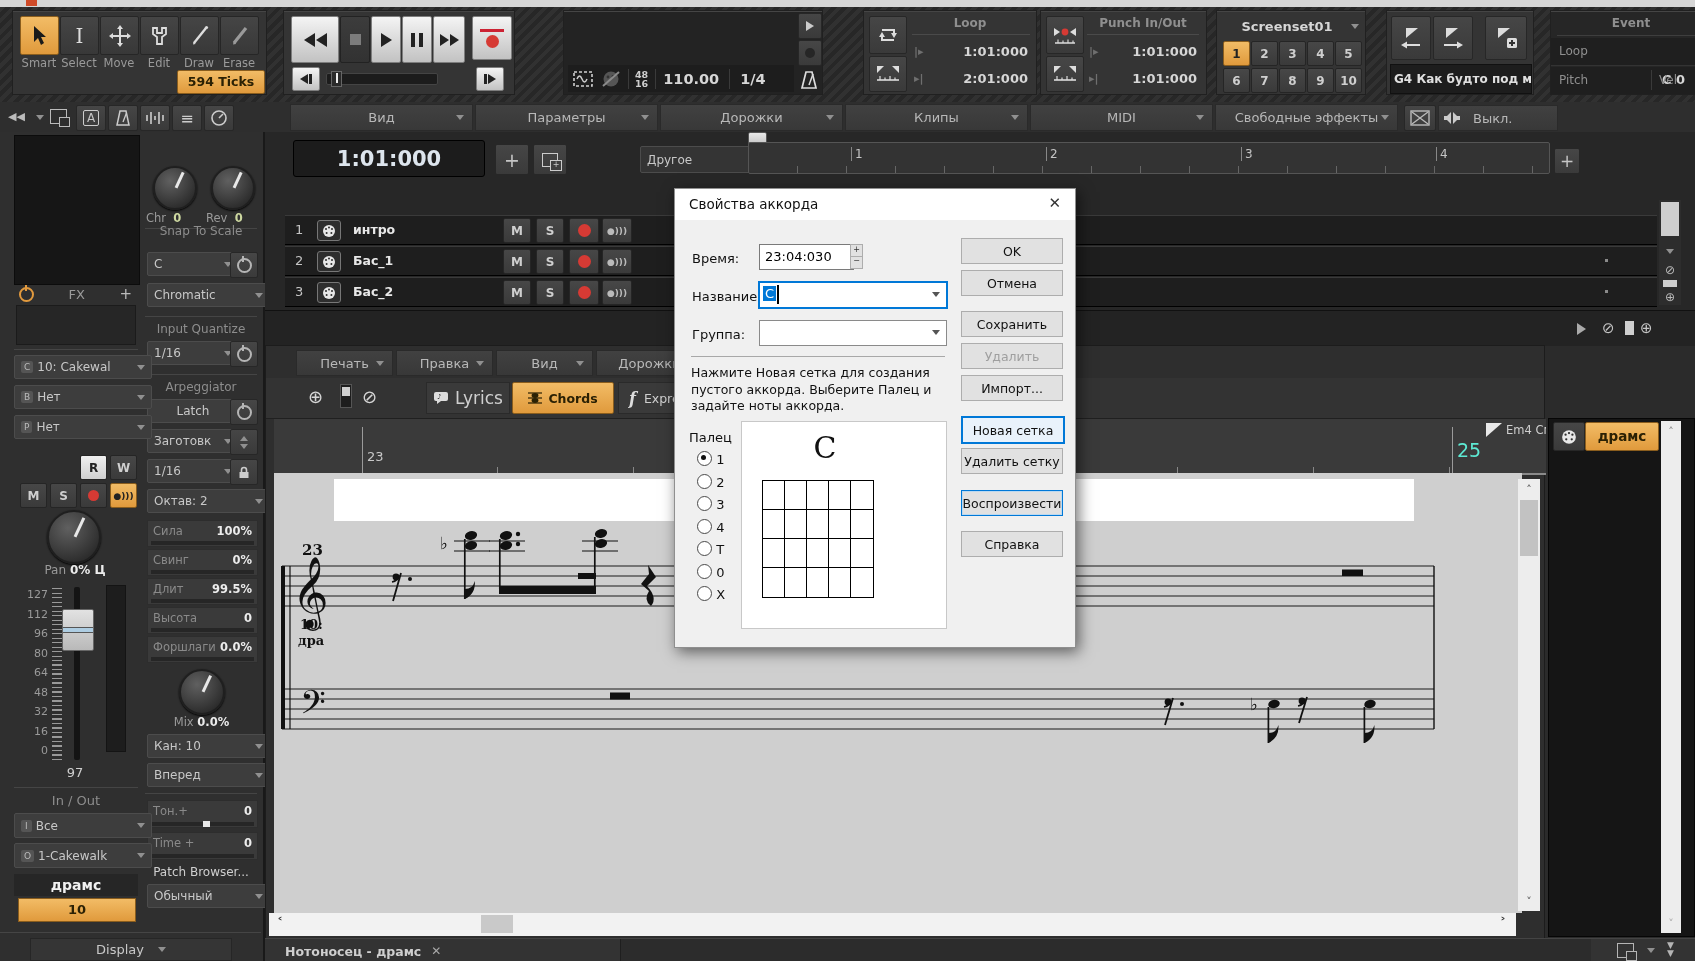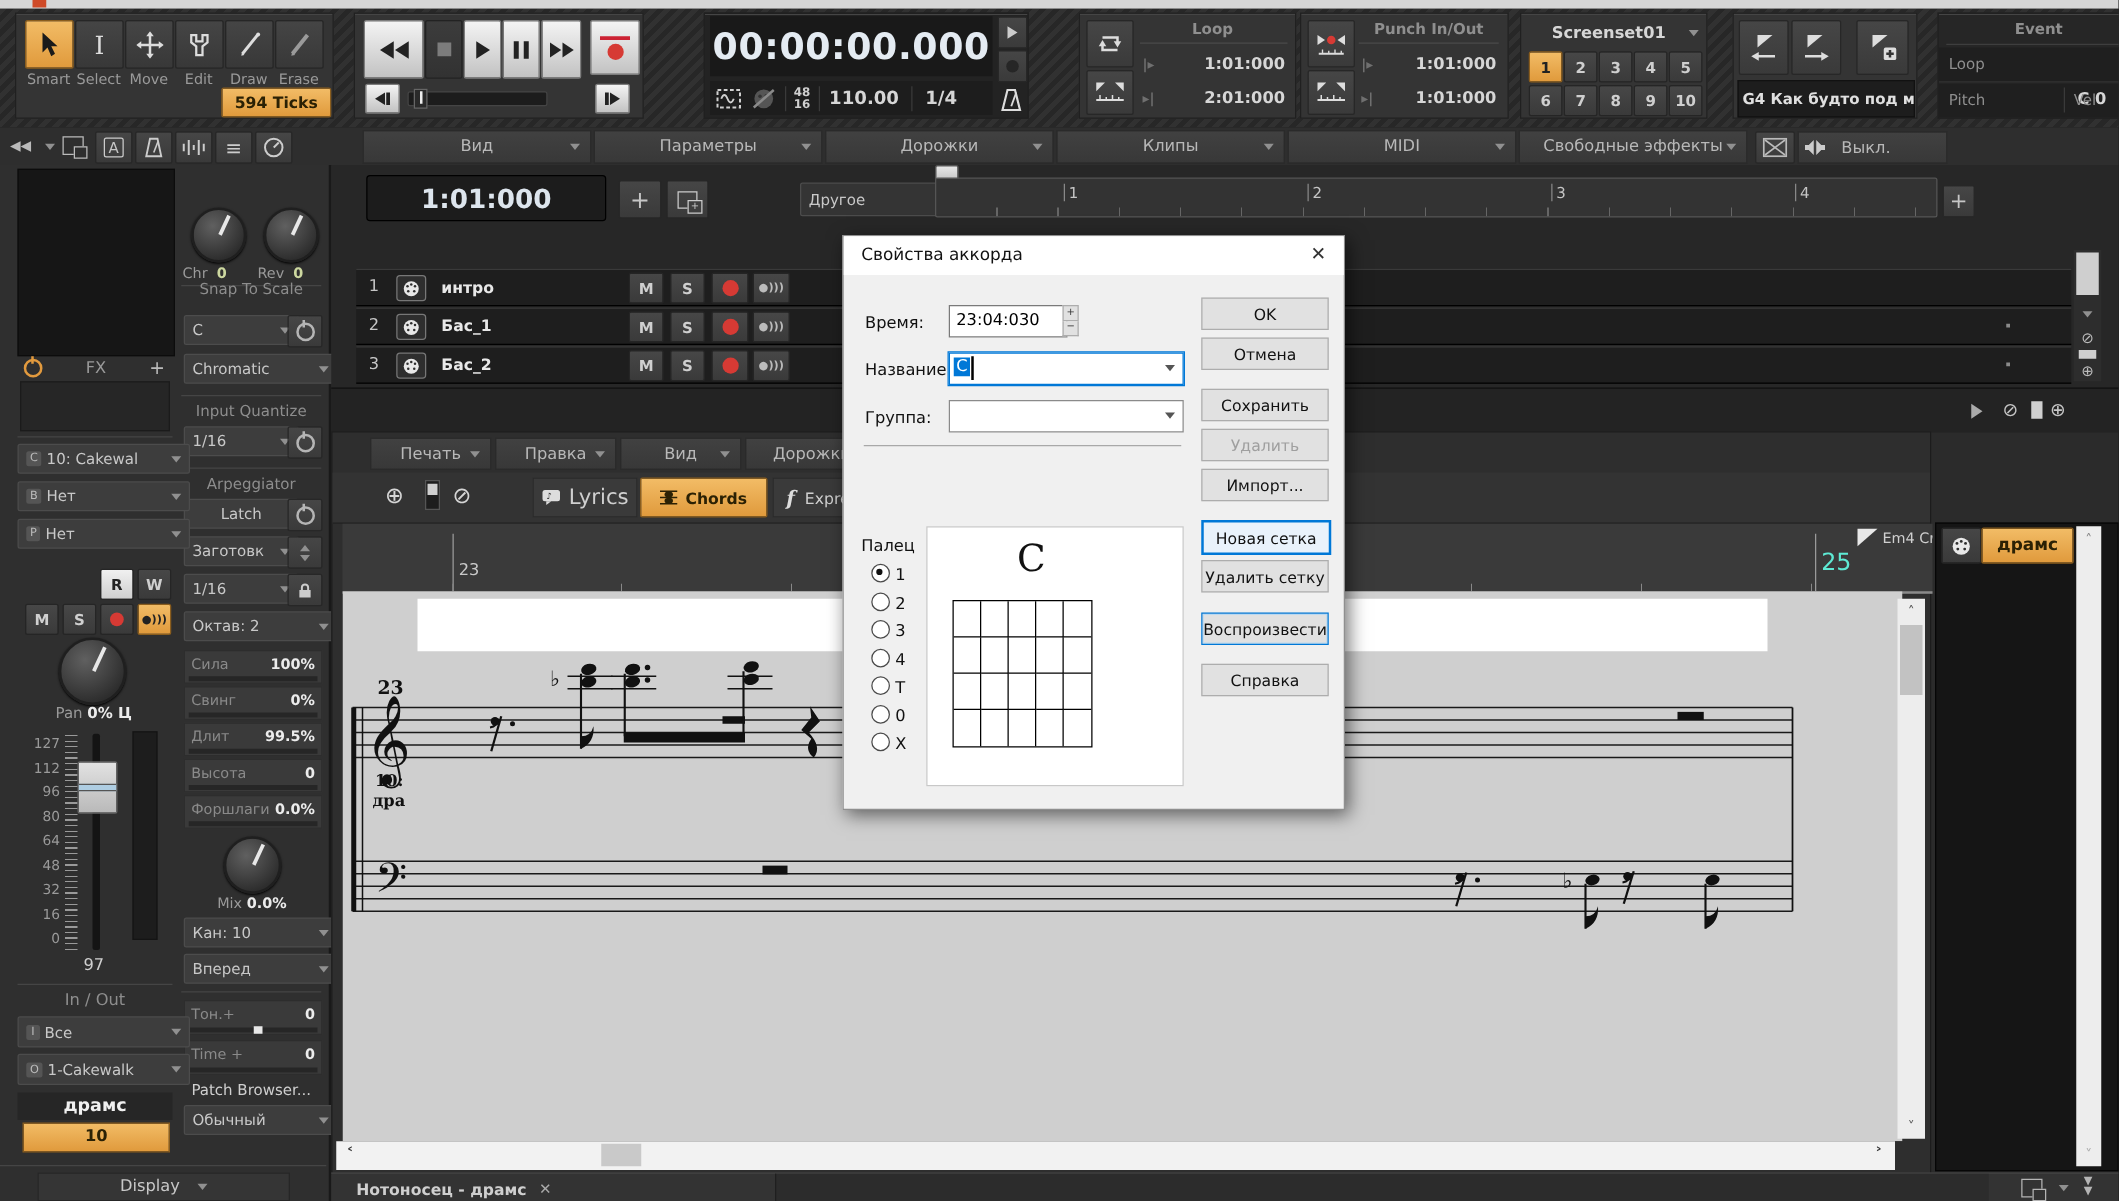--- a/index.html
+++ b/index.html
@@ -160,23 +160,20 @@
             <div style="width:2px;height:10px;background:#eee;margin:1px auto;"></div>
           </div>
       </div>
       <div class="tp" style="left:192px;top:56px;width:26px;height:22px;">
           <span style="width:2.5px;height:10px;background:#222;display:inline-block;margin-right:1px;"></span>
           <span class="tri-r" style="border-top-width:5px;border-bottom-width:5px;border-left-width:8px;"></span>
         </div>
     </div>
 
     <div class="mod" style="left:563px;width:258px;background:#232323;">
-      <div class="a" style="left:4px;top:2px;width:226px;height:48px;background:#191919;display:flex;align-items:center;justify-content:center;">
-        <span style="font-size:29px;font-weight:bold;color:#e4ebf2;letter-spacing:.5px;">00:00:00.000</span>
-      </div>
       <div class="a" style="left:4px;top:54px;width:226px;height:27px;background:#1d1d1d;display:flex;align-items:center;">
         <svg width="22" height="20" viewBox="0 0 22 20" style="margin-left:4px;">
             <rect x="2" y="3" width="18" height="14" fill="none" stroke="#cfcfcf" stroke-width="1.6" stroke-dasharray="3 2"></rect>
             <path d="M5,10 q2.5,-6 5,0 q2.5,6 5,0" stroke="#cfcfcf" stroke-width="1.5" fill="none"></path>
           </svg>
         <svg width="22" height="20" viewBox="0 0 22 20" style="margin-left:6px;">
             <circle cx="11" cy="10" r="7.5" fill="#555"></circle>
             <circle cx="8" cy="8" r="1.4" fill="#333"></circle>
             <circle cx="13" cy="7.5" r="1.4" fill="#333"></circle>
             <line x1="3" y1="17" x2="19" y2="3" stroke="#8a8a8a" stroke-width="2"></line>
@@ -940,20 +937,25 @@
     <div class="combo" style="left:84px;top:93px;width:186px;border:1px solid #0078d7;box-shadow:0 0 0 1px #0078d7;">
       <span style="position:absolute;left:3px;top:3px;background:#0078d7;color:#fff;font-size:13px;padding:0 2px;">C</span>
       <span style="position:absolute;left:17px;top:2px;width:1.5px;height:19px;background:#000;"></span>
       <span class="ar"></span>
     </div>
     <span class="wlab" style="left:17px;top:138px;">Группа:</span>
     <div class="combo" style="left:84px;top:131px;width:186px;">
         <span class="ar"></span>
       </div>
     <div style="position:absolute;left:16px;top:167px;width:254px;height:1px;background:#a8a8a8;"></div>
+    <div style="position:absolute;left:16px;top:176px;font-size:12.5px;line-height:16.5px;color:#111;white-space:nowrap;">
+      <div>Нажмите Новая сетка для создания</div>
+      <div>пустого аккорда. Выберите Палец и</div>
+      <div>задайте ноты аккорда.</div>
+    </div>
     <span class="wlab" style="left:14px;top:241px;">Палец</span>
     <div style="position:absolute;left:22px;top:262px;font-size:13px;color:#111;">
       <div style="height:22.5px;"><span class="rb on"></span> <span>1</span></div>
       <div style="height:22.5px;"><span class="rb"></span> <span>2</span></div>
       <div style="height:22.5px;"><span class="rb"></span> <span>3</span></div>
       <div style="height:22.5px;"><span class="rb"></span> <span>4</span></div>
       <div style="height:22.5px;"><span class="rb"></span> <span>T</span></div>
       <div style="height:22.5px;"><span class="rb"></span> <span>0</span></div>
       <div style="height:22.5px;"><span class="rb"></span> <span>X</span></div>
     </div>

